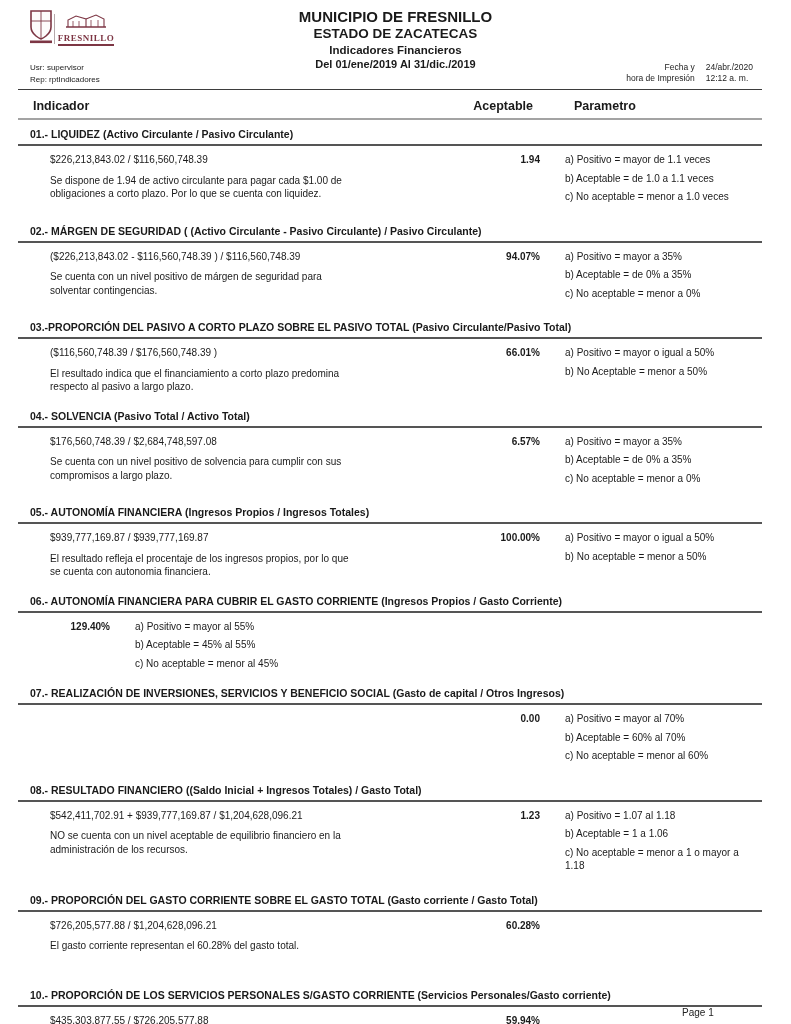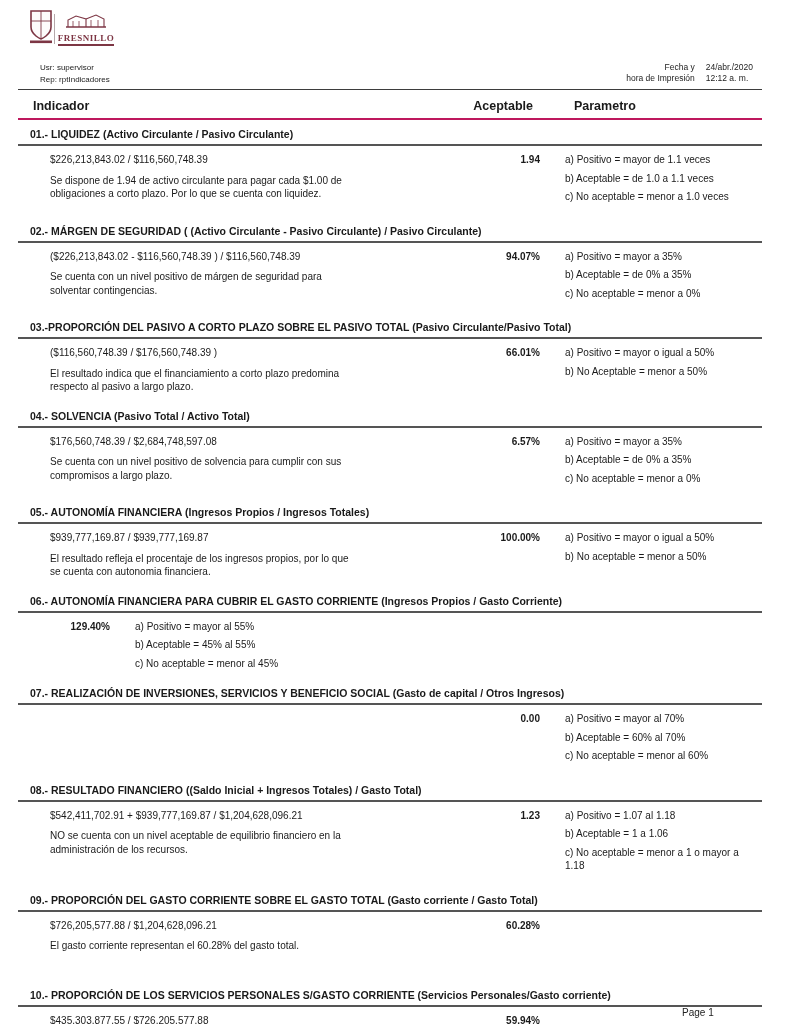--- a/index.html
+++ b/index.html
@@ -15,34 +15,34 @@
   .logo-divider { width:1px; height:30px; background:#b5a8aa; }
   .fres-logo { display:flex; flex-direction:column; align-items:center; width:62px; }
   .fres-word { font-family:"Liberation Serif", serif; font-size:9px; font-weight:bold;
                letter-spacing:.5px; color:#7d3644; margin-top:1px; }
   .fres-bar { width:56px; height:2px; background:#7d3644; margin-top:1px; }
   .titles { position:absolute; left:0; right:0; top:8px; text-align:center; }
   .t1 { font-size:15px; font-weight:bold; }
   .t2 { font-size:13.5px; font-weight:bold; margin-top:1px; }
   .t3 { font-size:11.5px; font-weight:bold; margin-top:3px; }
   .t4 { font-size:11px; font-weight:bold; margin-top:2px; }
-  .userinfo { position:absolute; left:40px; top:62px; font-size:8px; line-height:12px; color:#222; }
+  .userinfo { position:absolute; left:30px; top:62px; font-size:8px; line-height:12px; color:#222; }
   .printinfo { position:absolute; right:38px; top:56px; display:flex; align-items:flex-end;
                font-size:8.5px; line-height:11px; color:#222; }
   .printinfo .labels { text-align:right; padding-top:6px; }
   .printinfo .pdiv { width:1px; background:#333; margin:0 5px; }
   .printinfo .values { padding-top:6px; }
   .hdr-rule { position:absolute; left:18px; top:89px; width:744px; border-top:1.5px solid #3d3d3d; }
   
   .content { margin-left:18px; width:744px; }
   .row { display:flex; align-items:flex-start; }
   .c-left { width:430px; }
   .c-res  { width:92px; text-align:right; }
   .c-par  { width:197px; margin-left:25px; }
-  .colhead { border-bottom:2px solid #be185d; padding:7px 0 5px 0; font-weight:bold; font-size:12.5px;gap:16px; }
+  .colhead { border-bottom:2px solid #a3a3a3; padding:7px 0 5px 0; font-weight:bold; font-size:12.5px;gap:16px; }
   .colhead .c-left { padding-left:15px; }
   
   .section { margin-bottom:8px; }
   .section-title { font-size:10.5px; font-weight:bold; padding:8px 0 4px 12px;
                    border-bottom:2px solid #555; }
   .section-body { padding-top:7px; font-size:10px; line-height:13.5px; }
   .section-body .c-left { padding-left:32px; }
   .formula { margin-bottom:7px; white-space:pre-line; }
   .desc { white-space:pre-line; color:#1a1a1a; }
   .formula:empty, .desc:empty { display:none; }
@@ -77,20 +77,26 @@
           <line x1="15" y1="8" x2="15" y2="14" stroke="#7d3644" stroke-width="0.8"></line>
           <line x1="27" y1="7" x2="27" y2="14" stroke="#7d3644" stroke-width="0.8"></line>
           <line x1="34" y1="7" x2="34" y2="14" stroke="#7d3644" stroke-width="0.8"></line>
         </svg>
       </span>
       <span class="fres-word">FRESNILLO</span>
       <span class="fres-bar"></span>
     </span>
   </div>
 
+  <div class="titles">
+    <div class="t1">MUNICIPIO DE FRESNILLO</div>
+    <div class="t2">ESTADO DE ZACATECAS</div>
+    <div class="t3">Indicadores Financieros</div>
+    <div class="t4">Del 01/ene/2019 Al 31/dic./2019</div>
+  </div>
 
   <div class="userinfo">
     <div>Usr: supervisor</div>
     <div>Rep: rptIndicadores</div>
   </div>
 
   <div class="printinfo">
     <div class="labels">
       <div>Fecha y</div>
       <div>hora de Impresión</div>

